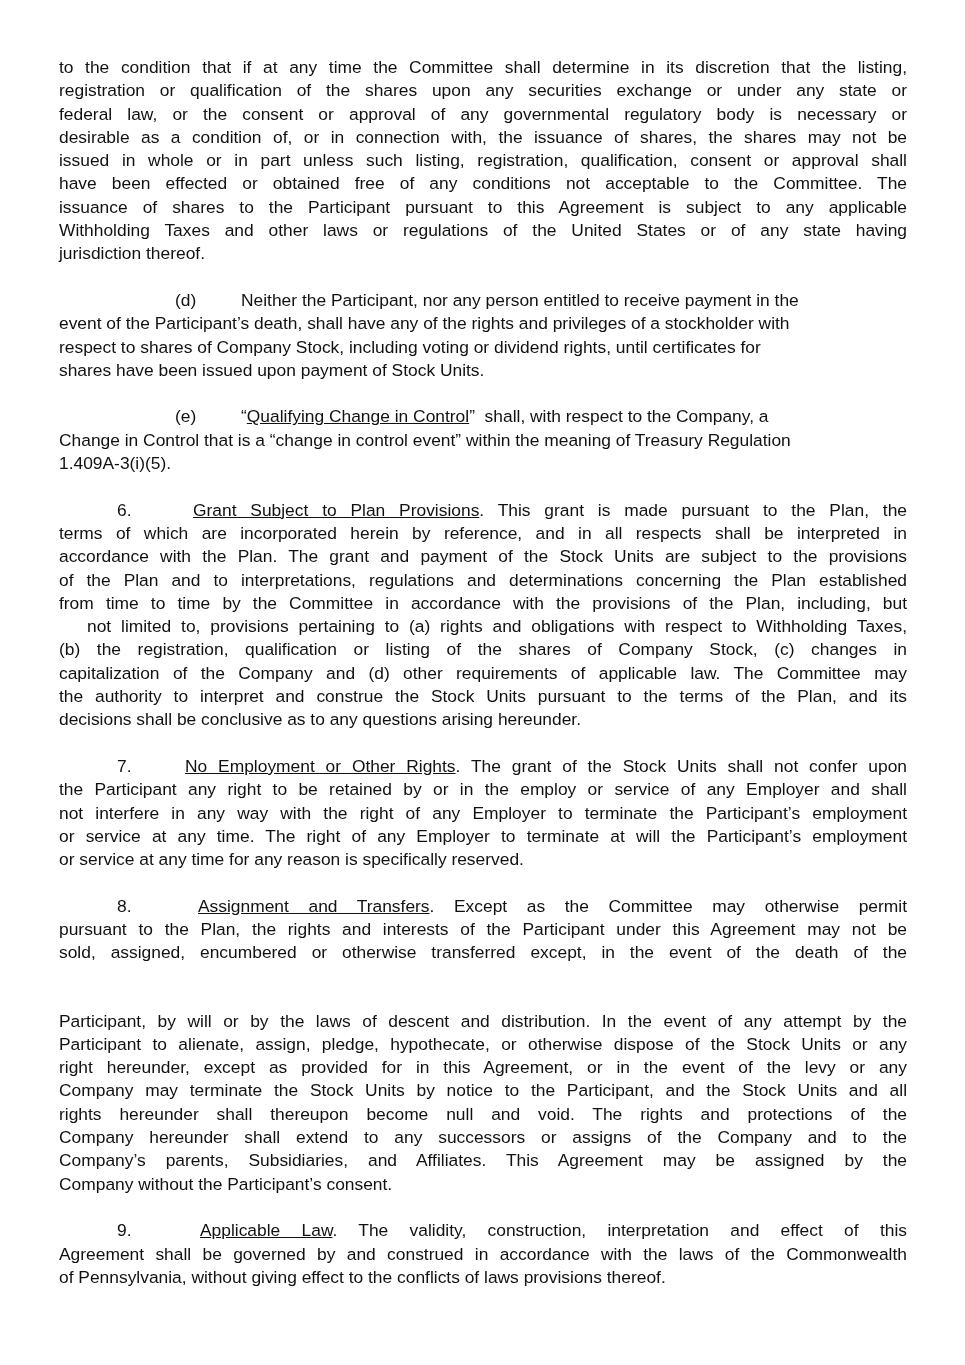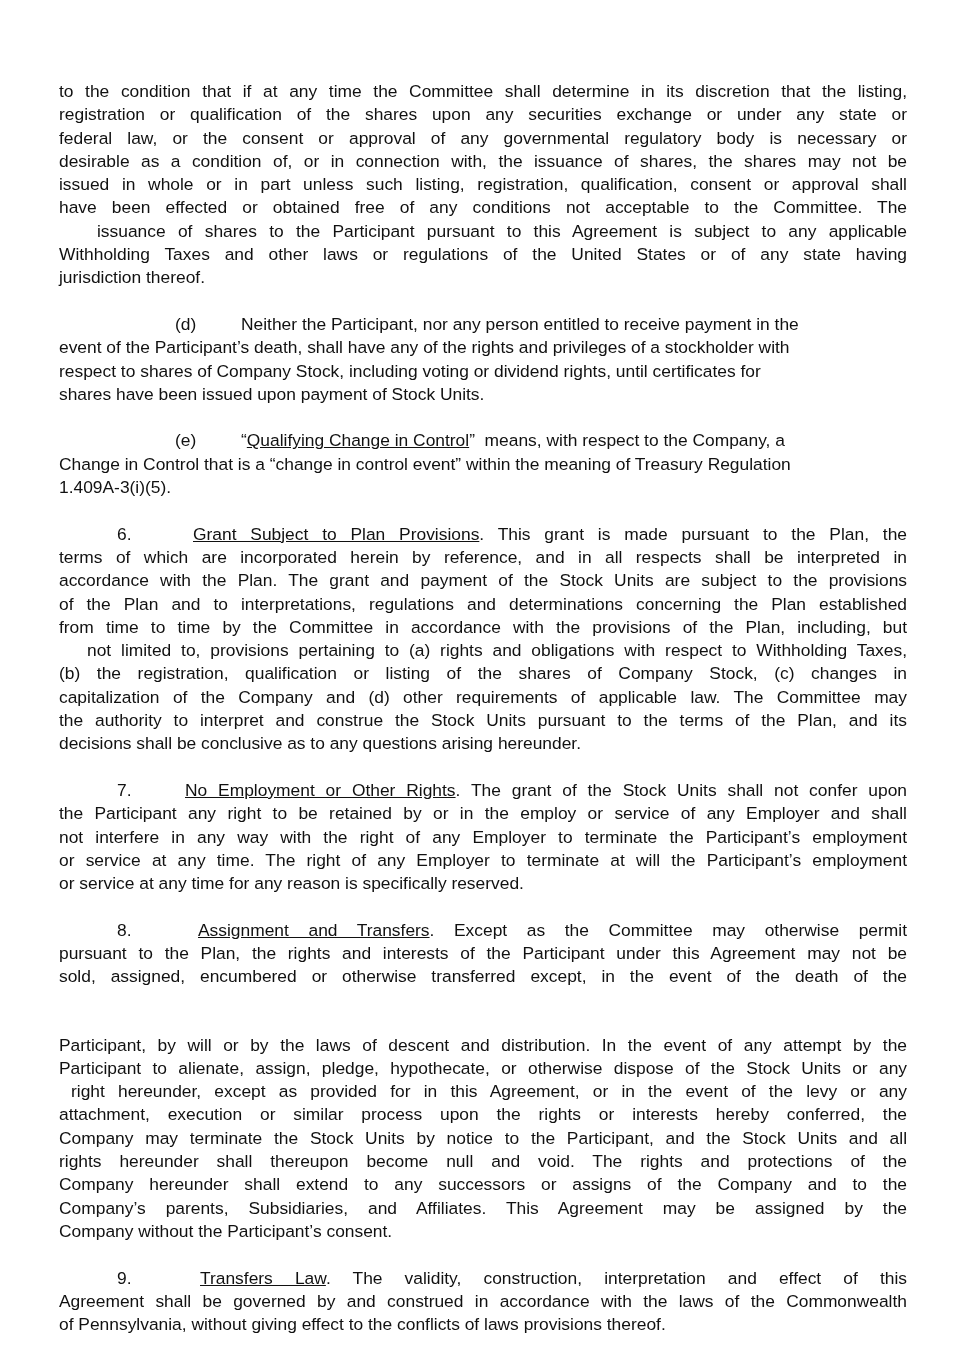--- a/index.html
+++ b/index.html
@@ -1,18 +1,18 @@
 <!DOCTYPE html>
 <html><head>
 <meta charset="utf-8">
 <style>
   html, body { margin: 0; padding: 0; background: #ffffff; }
   body { width: 965px; height: 1365px; position: relative; overflow: hidden; }
   .page {
-    position: absolute; left: 59px; top: 80px; width: 848px;
+    position: absolute; left: 59px; top: 56px; width: 848px;
     font-family: "Liberation Sans", sans-serif;
     font-size: 17.4px; color: #111111; line-height: 23.3px;
   }
   .para { margin: 0 0 23.3px 0; }
   .line { display: block; white-space: nowrap; text-align: justify; text-align-last: justify; height: 23.3px; overflow: visible; }
   .line.last { text-align: right; text-align-last: left; }
   .u { text-decoration: underline; }
   .tabd { display: inline-block; width: 116px; }
   .tabd-num { display: inline-block; width: 66px; }
   .tab6 { display: inline-block; width: 58px; }
@@ -26,34 +26,34 @@
 
 <div class="page">
 
   <div class="para">
     <span class="line" style="white-space: normal;">to the condition that if at any time the Committee shall determine in its discretion that the listing,</span>
     <span class="line" style="white-space: normal;">registration or qualification of the shares upon any securities exchange or under any state or</span>
     <span class="line" style="white-space: normal;">federal law, or the consent or approval of any governmental regulatory body is necessary or</span>
     <span class="line" style="white-space: normal;">desirable as a condition of, or in connection with, the issuance of shares, the shares may not be</span>
     <span class="line" style="white-space: normal;">issued in whole or in part unless such listing, registration, qualification, consent or approval shall</span>
     <span class="line" style="white-space: normal;">have been effected or obtained free of any conditions not acceptable to the Committee.  The</span>
-    <span class="line" style="white-space: normal; margin-left: 38px;">issuance of shares to the Participant pursuant to this Agreement is subject to any applicable</span>
+    <span class="line" style="white-space: normal;">issuance of shares to the Participant pursuant to this Agreement is subject to any applicable</span>
     <span class="line" style="white-space: normal;">Withholding Taxes and other laws or regulations of the United States or of any state having</span>
     <span class="line last">jurisdiction thereof.</span>
   </div>
 
   <div class="para">
     <span class="line last"><span class="tabd"></span><span class="tabd-num">(d)</span><span>Neither the Participant, nor any person entitled to receive payment in the</span></span>
     <span class="line last">event of the Participant’s death, shall have any of the rights and privileges of a stockholder with</span>
     <span class="line last">respect to shares of Company Stock, including voting or dividend rights, until certificates for</span>
     <span class="line last">shares have been issued upon payment of Stock Units.</span>
   </div>
 
   <div class="para">
-    <span class="line last"><span class="tabd"></span><span class="tabd-num">(e)</span><span>“</span><span class="u">Qualifying Change in Control</span><span>”</span>&nbsp; <span>means, with respect to the Company, a</span></span>
+    <span class="line last"><span class="tabd"></span><span class="tabd-num">(e)</span><span>“</span><span class="u">Qualifying Change in Control</span><span>”</span>&nbsp; <span>shall, with respect to the Company, a</span></span>
     <span class="line last">Change in Control that is a “change in control event” within the meaning of Treasury Regulation</span>
     <span class="line last">1.409A-3(i)(5).</span>
   </div>
 
   <div class="para">
     <span class="line" style="white-space: normal;"><span class="tab6"></span><span class="num6">6.</span><span class="u">Grant Subject to Plan Provisions</span><span>.  This grant is made pursuant to the Plan, the</span></span>
     <span class="line" style="white-space: normal;">terms of which are incorporated herein by reference, and in all respects shall be interpreted in</span>
     <span class="line" style="white-space: normal;">accordance with the Plan.  The grant and payment of the Stock Units are subject to the provisions</span>
     <span class="line" style="white-space: normal;">of the Plan and to interpretations, regulations and determinations concerning the Plan established</span>
     <span class="line" style="white-space: normal;">from time to time by the Committee in accordance with the provisions of the Plan, including, but</span>
@@ -71,28 +71,27 @@
     <span class="line" style="white-space: normal;">or service at any time.  The right of any Employer to terminate at will the Participant’s employment</span>
     <span class="line last">or service at any time for any reason is specifically reserved.</span>
   </div>
 
   <div class="para">
     <span class="line" style="white-space: normal;"><span class="tab6"></span><span class="num8">8.</span><span class="u">Assignment and Transfers</span><span>.  Except as the Committee may otherwise permit</span></span>
     <span class="line" style="white-space: normal;">pursuant to the Plan, the rights and interests of the Participant under this Agreement may not be</span>
     <span class="line" style="white-space: normal;">sold, assigned, encumbered or otherwise transferred except, in the event of the death of the</span>
     <span class="line" style="white-space: normal; margin-top: 45px;">Participant, by will or by the laws of descent and distribution.  In the event of any attempt by the</span>
     <span class="line" style="white-space: normal;">Participant to alienate, assign, pledge, hypothecate, or otherwise dispose of the Stock Units or any</span>
-    <span class="line" style="white-space: normal; margin-left: 12px;">right hereunder, except as provided for in this Agreement, or in the event of the levy or any</span>
-    <span class="line" style="white-space: normal;">attachment, execution or similar process upon the rights or interests hereby conferred, the</span>
+    <span class="line" style="white-space: normal;">right hereunder, except as provided for in this Agreement, or in the event of the levy or any</span>
     <span class="line" style="white-space: normal;">Company may terminate the Stock Units by notice to the Participant, and the Stock Units and all</span>
     <span class="line" style="white-space: normal;">rights hereunder shall thereupon become null and void.  The rights and protections of the</span>
     <span class="line" style="white-space: normal;">Company hereunder shall extend to any successors or assigns of the Company and to the</span>
     <span class="line" style="white-space: normal;">Company’s parents, Subsidiaries, and Affiliates.  This Agreement may be assigned by the</span>
     <span class="line last">Company without the Participant’s consent.</span>
   </div>
 
   <div class="para">
-    <span class="line" style="white-space: normal;"><span class="tab6"></span><span class="num9">9.</span><span class="u">Transfers Law</span><span>.  The validity, construction, interpretation and effect of this</span></span>
+    <span class="line" style="white-space: normal;"><span class="tab6"></span><span class="num9">9.</span><span class="u">Applicable Law</span><span>.  The validity, construction, interpretation and effect of this</span></span>
     <span class="line" style="white-space: normal;">Agreement shall be governed by and construed in accordance with the laws of the Commonwealth</span>
     <span class="line last">of Pennsylvania, without giving effect to the conflicts of laws provisions thereof.</span>
   </div>
 
 </div>
 
 </body></html>

